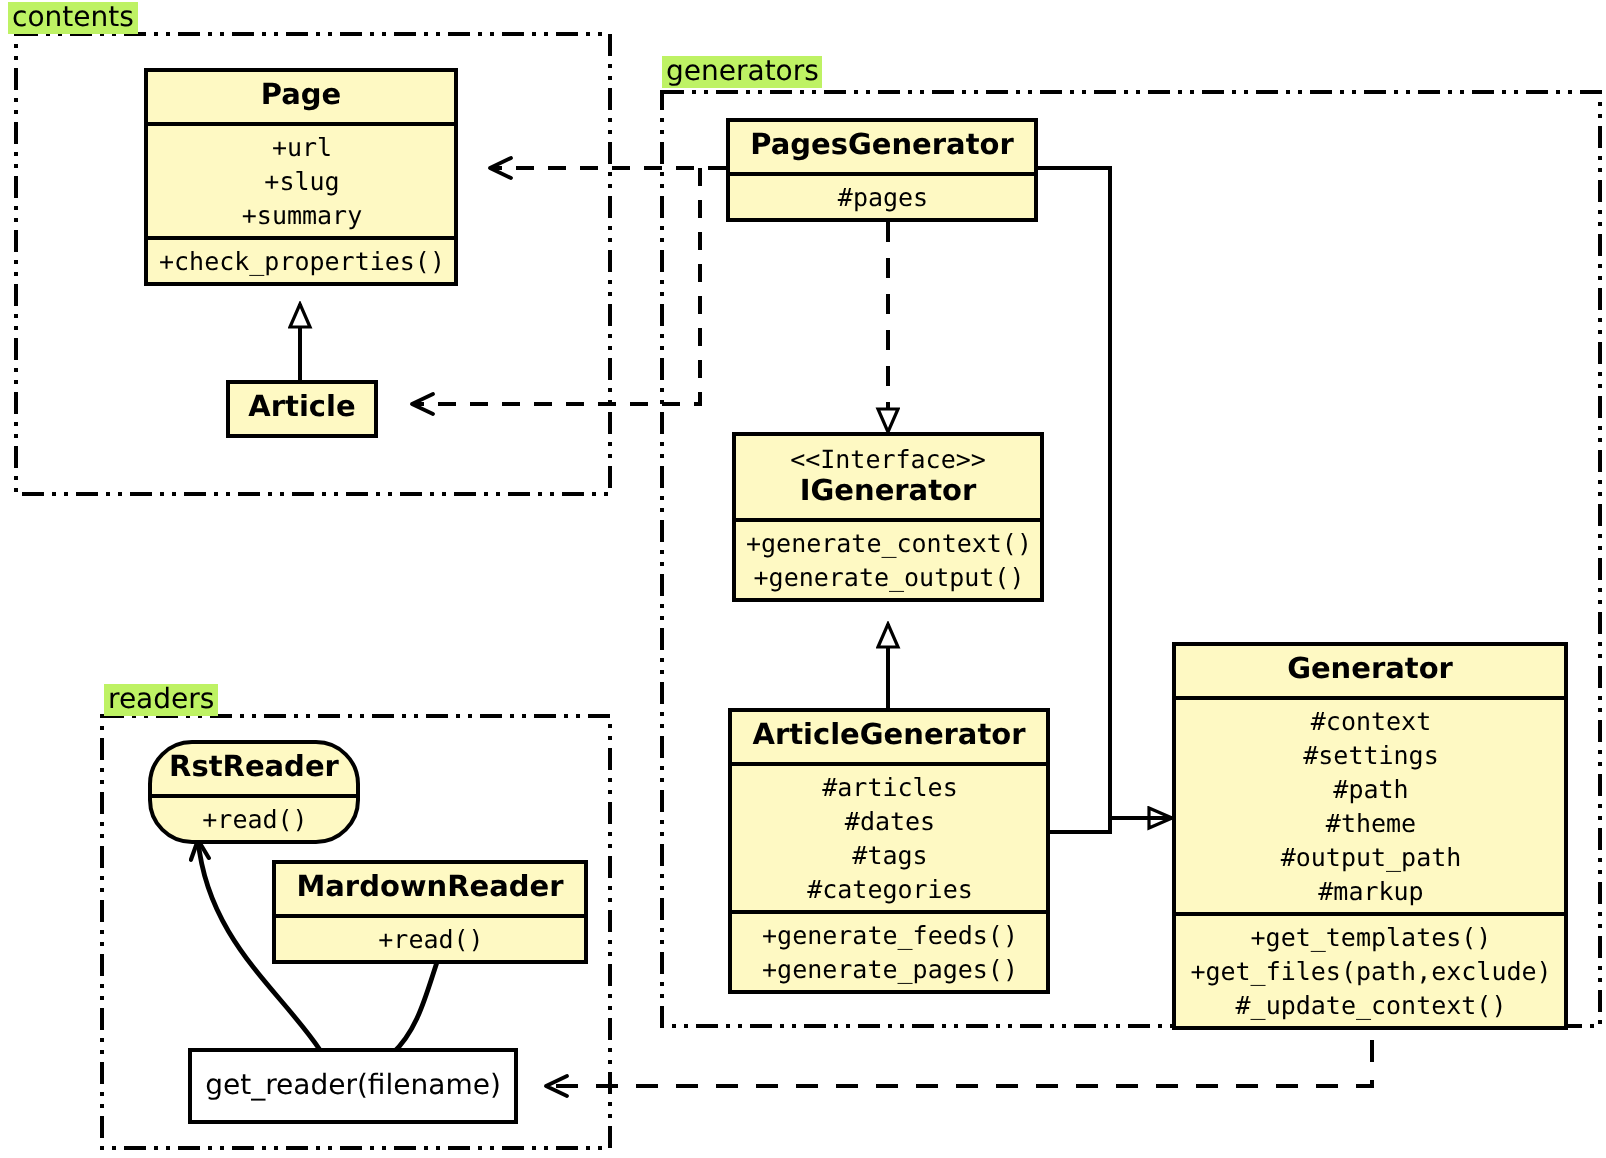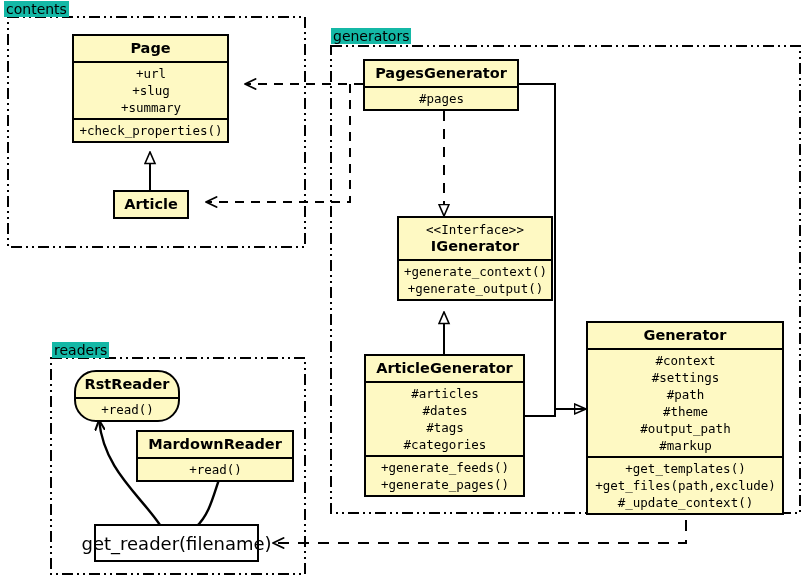--- a/index.html
+++ b/index.html
@@ -22,21 +22,21 @@
     width: 803px;
     height: 579px;
     pointer-events: none;
   }
   
   .pkg-label {
     position: absolute;
     font-family: "DejaVu Sans", sans-serif;
     font-size: 14px;
     color: #000;
-    background: #14b8a6;
+    background: #bef264;
     padding: 0 2px;
     white-space: nowrap;
     z-index: 4;
   }
   
   .uml {
     position: absolute;
     box-sizing: border-box;
     border: 2px solid #000;
     background: #fef9c3;
@@ -78,21 +78,21 @@
     box-sizing: border-box;
     border: 2px solid #000;
     background: #ffffff;
     display: flex;
     align-items: center;
     justify-content: center;
     z-index: 5;
   }
   .plainbox span {
     font-family: "DejaVu Sans", sans-serif;
-    font-size: 18px;
+    font-size: 14px;
     color: #000;
     white-space: nowrap;
   }
 </style>
 </head>
 <body>
 
 <div id="canvas">
 
   <svg class="layer" viewBox="0 0 803 579" xmlns="http://www.w3.org/2000/svg">
@@ -181,21 +181,21 @@
     <div class="cname">Article</div>
   </div>
 
   <div class="uml" style="left:363px; top:59px; width:156px;">
     <div class="cname">PagesGenerator</div>
     <div class="sect">
       <div class="mem">#pages</div>
     </div>
   </div>
 
-  <div class="uml" style="left:366px; top:216px; width:156px;margin-left:31px;">
+  <div class="uml" style="left:366px; top:216px; width:156px;">
     <div class="cname">
       <span class="stereo">&lt;&lt;Interface&gt;&gt;</span>
       <span>IGenerator</span>
     </div>
     <div class="sect">
       <div class="mem">+generate_context()</div>
       <div class="mem">+generate_output()</div>
     </div>
   </div>
 

